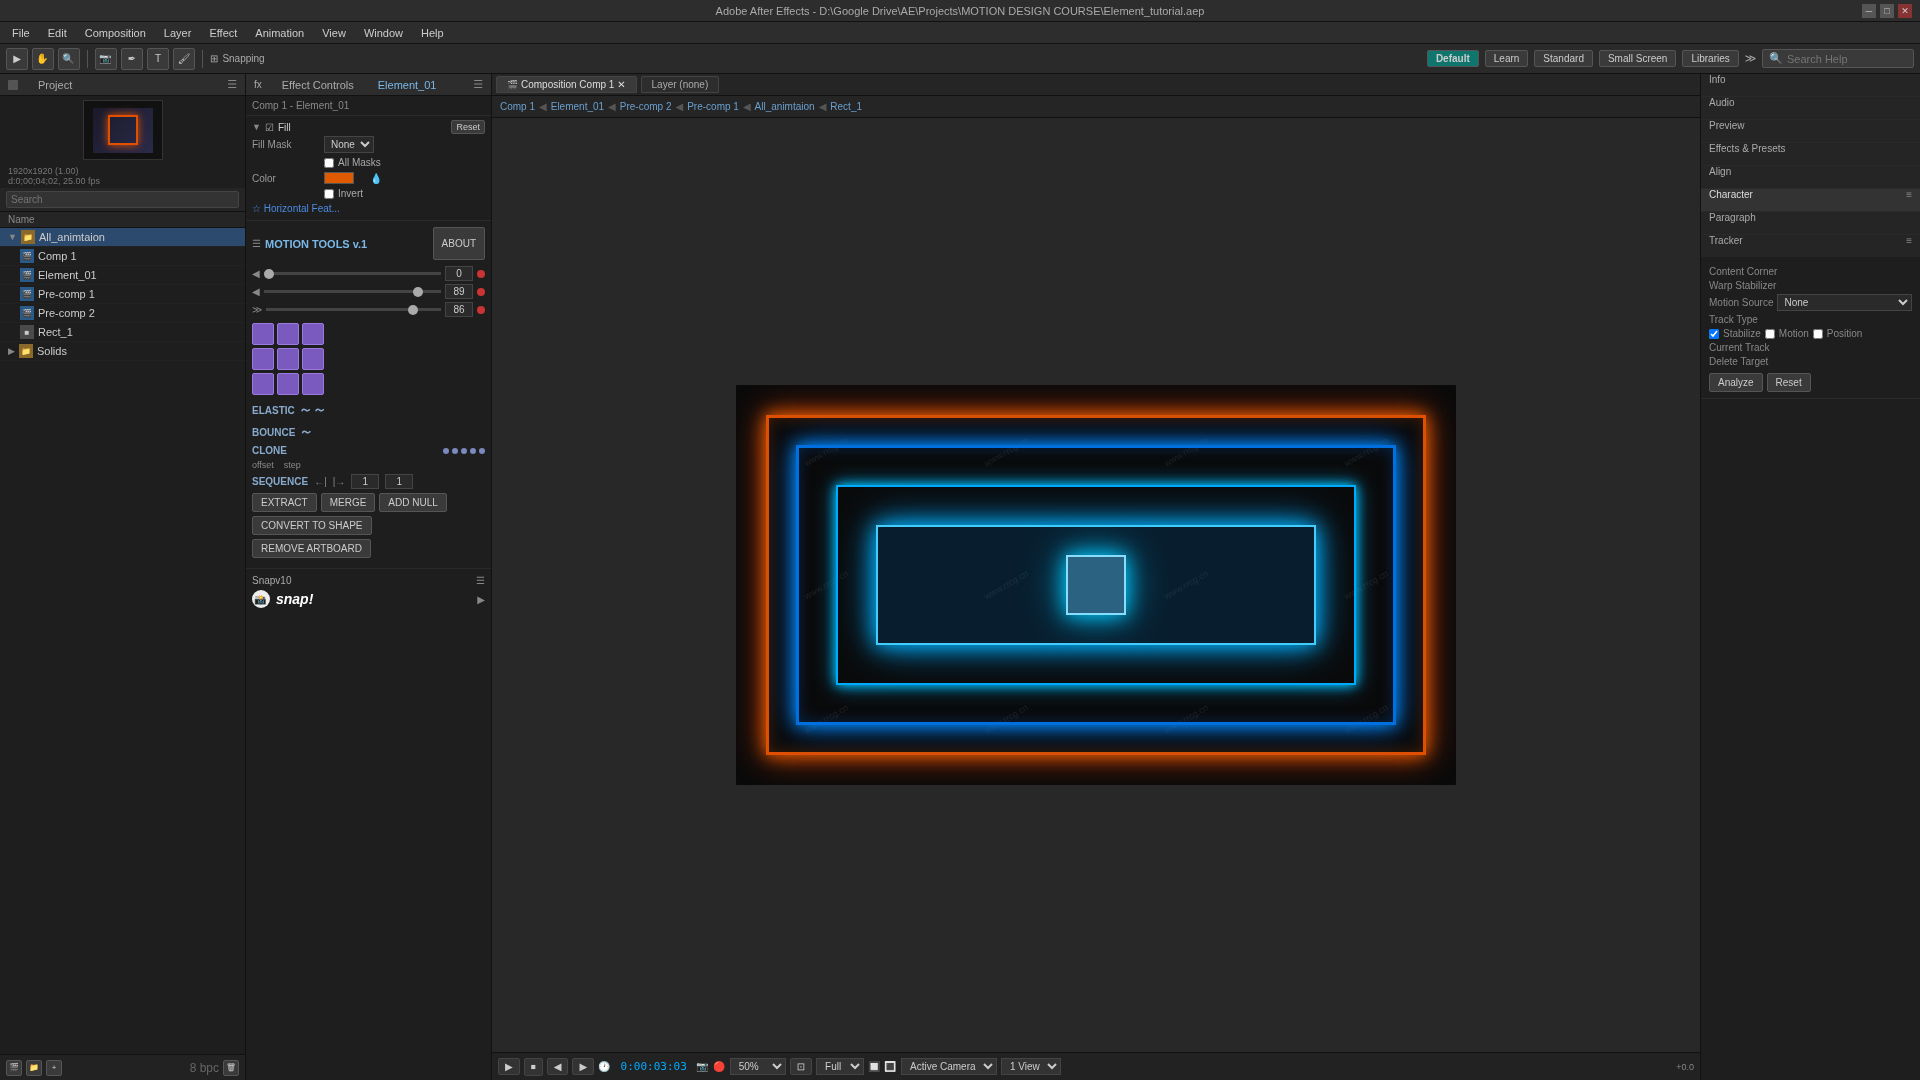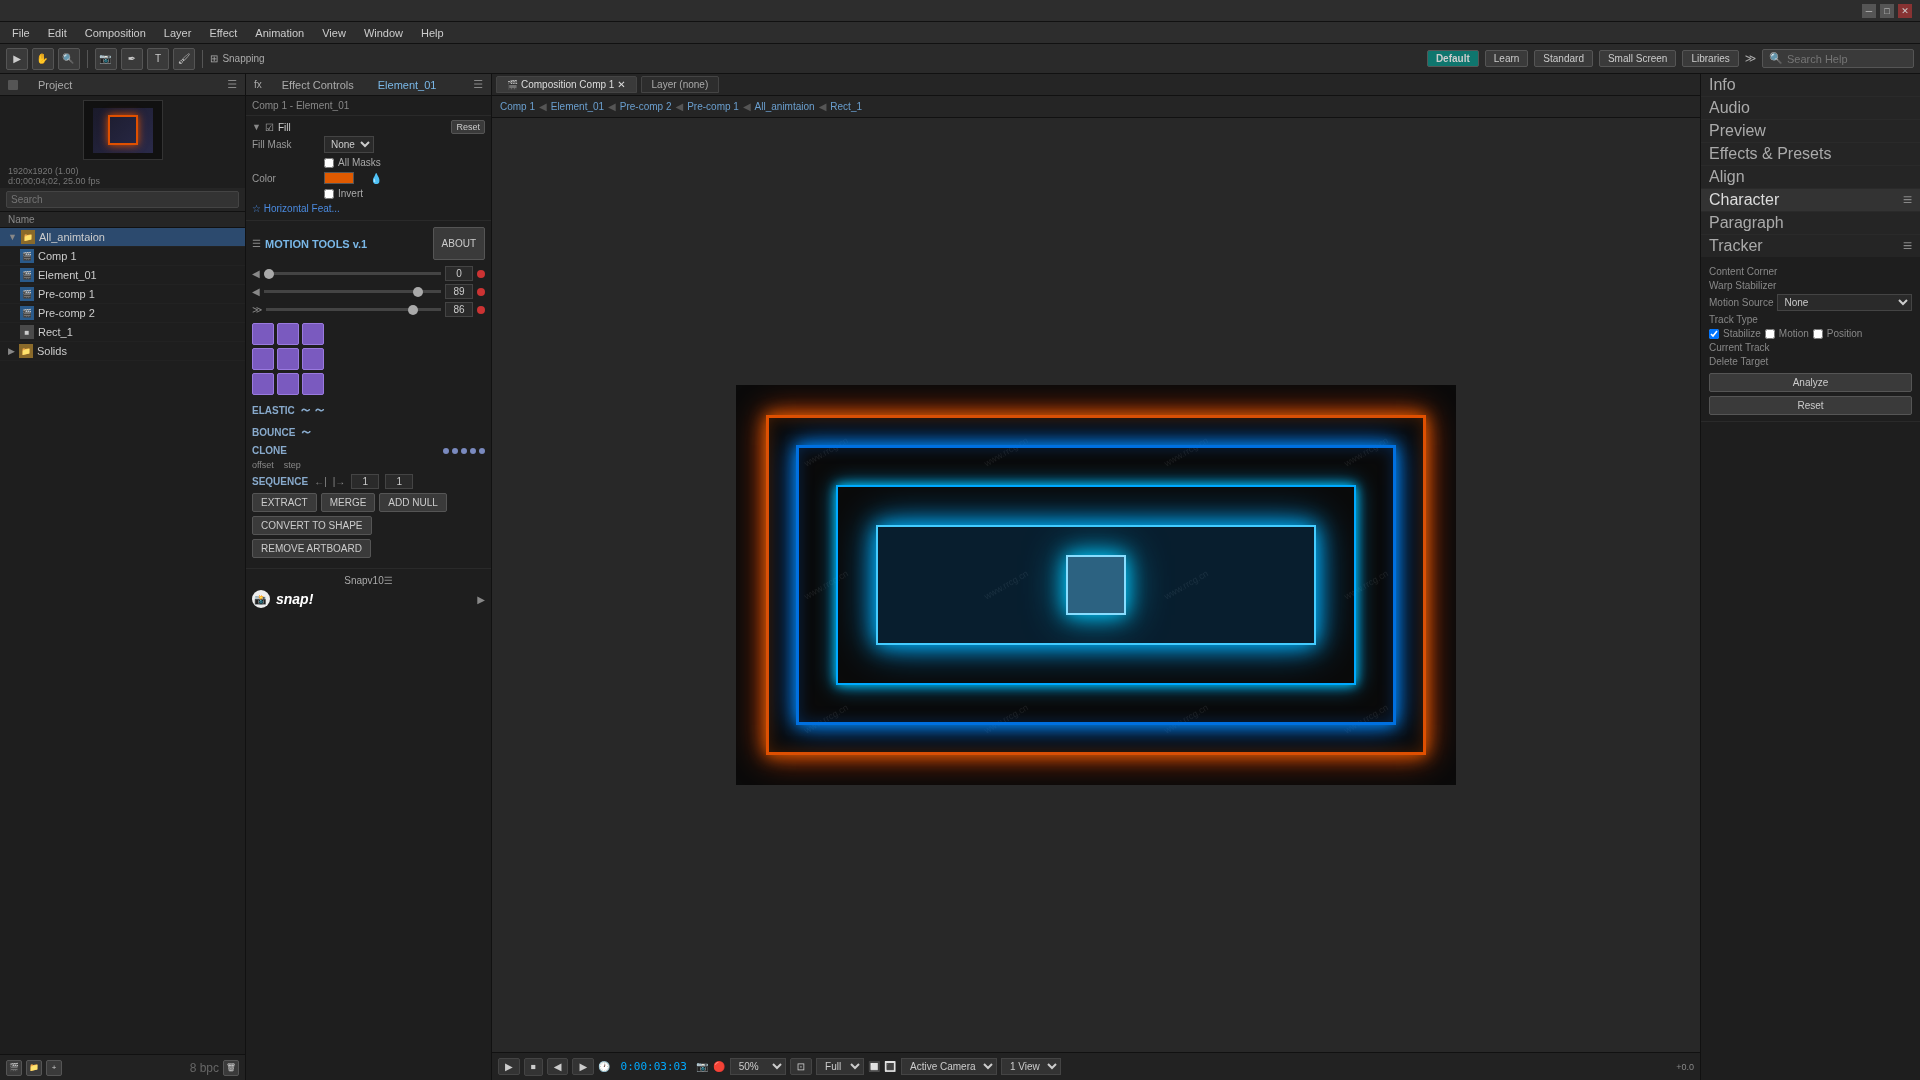--- a/index.html
+++ b/index.html
@@ -415,21 +415,21 @@
     }
 
     
     #snap-panel {
       border-top: 1px solid #2a2a2a;
       padding: 6px;
     }
     .snap-header {
       display: flex;
       align-items: center;
-      justify-content: center;
+      justify-content: space-between;
       margin-bottom: 4px;
     }
     .snap-icon {
       width: 18px;
       height: 18px;
       background: #eee;
       border-radius: 50%;
       display: flex;
       align-items: center;
       justify-content: center;
@@ -570,24 +570,23 @@
       flex-direction: column;
       flex-shrink: 0;
     }
     .right-section {
       border-bottom: 1px solid #2a2a2a;
     }
     .right-section-header {
       height: 22px;
       background: #252525;
       display: flex;
-      align-items: center;
       justify-content: space-between;
       padding: 0 8px;
-      font-size: 16px;
+      font-size: 10px;
       color: #aaa;
       cursor: pointer;
     }
     .tracker-section {
       padding: 6px 8px;
     }
     .tracker-row {
       display: flex;
       align-items: center;
       gap: 4px;
@@ -605,20 +604,21 @@
     }
     .tracker-checkbox {
       width: 10px;
       height: 10px;
     }
   </style>
 </head>
 <body>
 
 <div id="title-bar">
+  <span class="title-text">Adobe After Effects - D:\Google Drive\AE\Projects\MOTION DESIGN COURSE\Element_tutorial.aep</span>
   <div class="window-controls">
     <button class="win-btn">─</button>
     <button class="win-btn">□</button>
     <button class="win-btn" style="background:#883333;">✕</button>
   </div>
 </div>
 
 <div id="menu-bar">
   <span class="menu-item">File</span>
   <span class="menu-item">Edit</span>
@@ -1026,20 +1026,20 @@
           <span>Motion</span>
           <input type="checkbox" class="tracker-checkbox" style="">
           <span>Position</span>
         </div>
         <div class="tracker-row">
           <span>Current Track</span>
         </div>
         <div class="tracker-row">
           <span>Delete Target</span>
         </div>
-        <div style="display:flex;gap:4px;margin-top:6px;flex-direction:column;">
+        <div style="display:flex;gap:4px;margin-top:6px;">
           <button class="action-btn">Analyze</button>
           <button class="action-btn">Reset</button>
         </div>
       </div>
     </div>
   </div>
 </div>
 
 </body></html>

